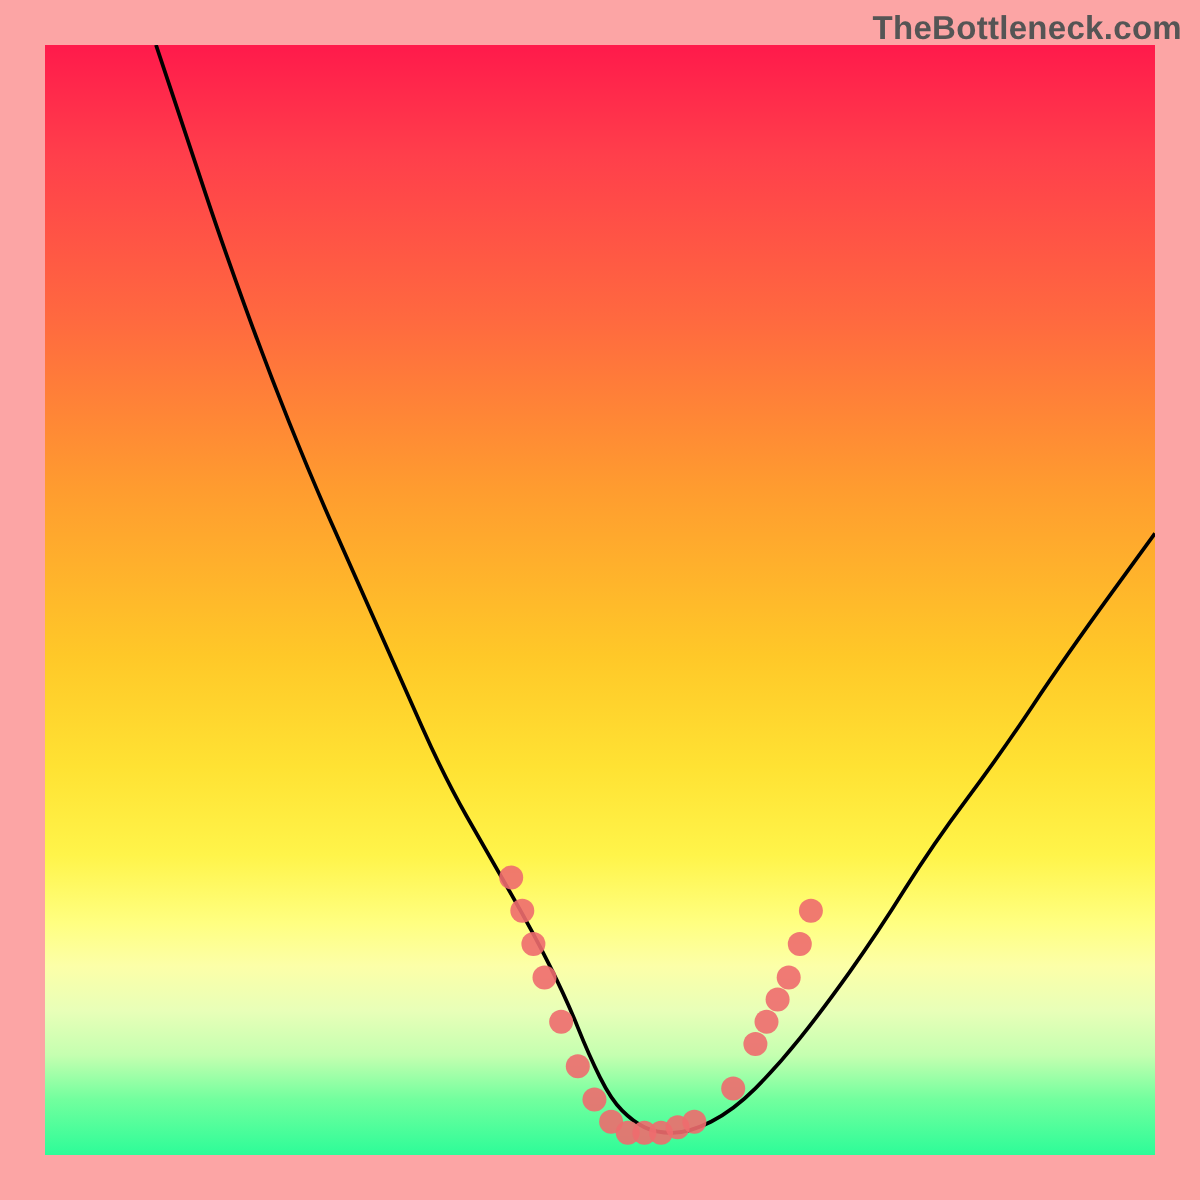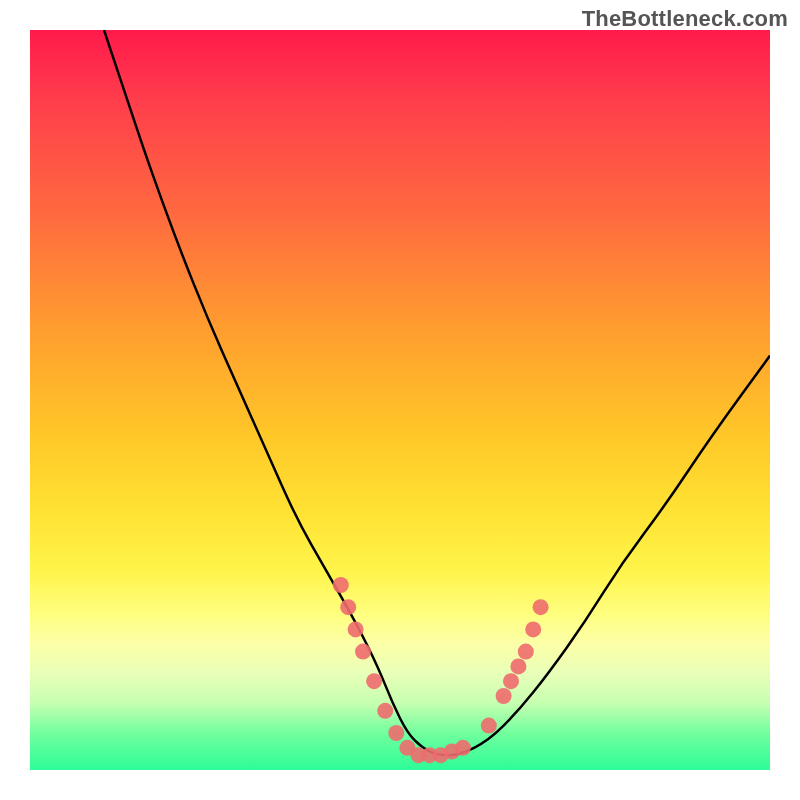--- a/index.html
+++ b/index.html
@@ -8,21 +8,21 @@
     background: #000;
     width: 800px;
     height: 800px;
     overflow: hidden;
     font-family: Arial, Helvetica, sans-serif;
   }
   .frame {
     position: relative;
     width: 800px;
     height: 800px;
-    background: #ffffff;
+    background: #fca5a5;
   }
   .plot-area {
     position: absolute;
     left: 30px;
     top: 30px;
     width: 740px;
     height: 740px;
     background: linear-gradient(to bottom,
       #ff1a4b 0%,
       #ff3f4b 10%,

